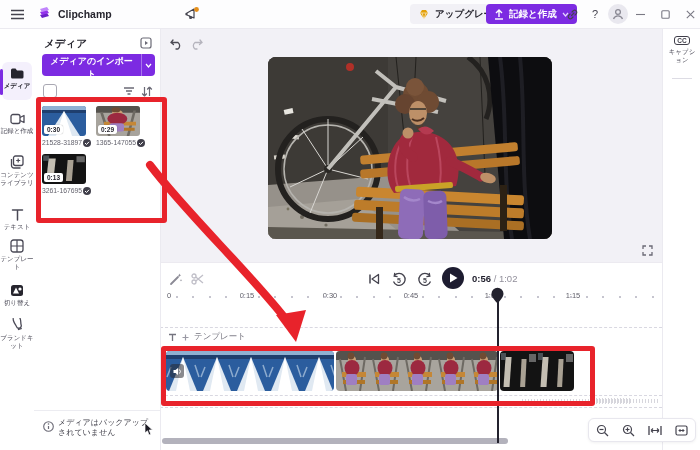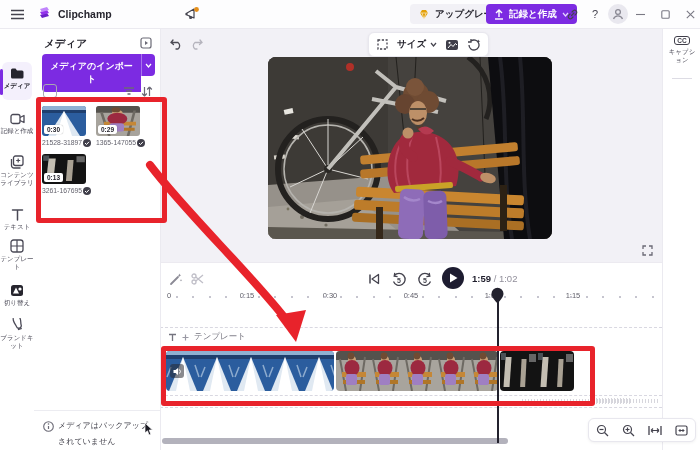--- a/index.html
+++ b/index.html
@@ -15,21 +15,21 @@
   #export-btn{left:486px;top:4px;height:20px;padding:0 8px;background:#7c2be2;color:#fff;font-size:9.5px;font-weight:700;gap:5px;cursor:pointer;}
   
   #rail{left:0;top:28px;width:34px;height:422px;background:#fff;border-right:1px solid #ebeaf0;z-index:4;}
   .rail-item{position:absolute;left:0;width:34px;display:flex;flex-direction:column;align-items:center;gap:2px;cursor:pointer;}
   .rail-label{font-size:6.5px;line-height:7.5px;color:#4a4956;text-align:center;width:34px;}
   .rail-item.active .rail-label{color:#26252e;font-weight:700;}
   .active-bg{position:absolute;left:2px;top:-5px;width:30px;height:38px;background:#f4f0fc;border-radius:6px;z-index:-1;}
   .active-bar{position:absolute;left:0;top:0;width:3px;height:26px;background:#7c2be2;border-radius:2px;}
   
   #media-panel{left:34px;top:28px;width:126px;height:422px;background:#fff;border-right:1px solid #ebeaf0;z-index:4;}
-  #import-btn{left:8px;top:26px;width:99px;height:38px;background:#7c2be2;color:#fff;border:none;border-radius:4px 0 0 4px;font-size:9px;font-weight:700;cursor:pointer;font-family:inherit;}
+  #import-btn{left:8px;top:26px;width:99px;height:22px;background:#7c2be2;color:#fff;border:none;border-radius:4px 0 0 4px;font-size:9px;font-weight:700;cursor:pointer;font-family:inherit;}
   #import-chevron{left:107px;top:26px;width:13px;height:22px;background:#7c2be2;border-left:1px solid rgba(255,255,255,.35);border-radius:0 4px 4px 0;cursor:pointer;}
   .thumb{position:absolute;width:44px;height:30px;border-radius:3px;overflow:hidden;cursor:pointer;}
   .dur{position:absolute;left:2px;bottom:2px;background:#fff;border-radius:2px;font-size:6.5px;font-weight:700;padding:1px 3px;color:#26252e;box-shadow:0 0 1px rgba(0,0,0,.4);}
   .fname{position:absolute;font-size:6.8px;color:#63626d;width:40px;white-space:nowrap;overflow:hidden;}
   .checkmark{position:absolute;width:8px;height:8px;}
   
   #stage{left:160px;top:28px;width:502px;height:234px;background:#f2f1f6;}
   #canvas{left:268px;top:57px;width:284px;height:182px;border-radius:8px;overflow:hidden;background:#44423f;cursor:pointer;}
   #size-toolbar{left:368px;top:32px;height:23px;background:#fff;border:1px solid #e8e7ee;border-radius:6px;box-shadow:0 1px 3px rgba(0,0,0,.07);display:flex;align-items:center;padding:0 7px;gap:8px;z-index:6;}
   
@@ -272,60 +272,39 @@
         <circle cx="4" cy="4" r="4" fill="#3f3e49"></circle>
         <path d="M2 4 L3.5 5.5 L6 2.8" stroke="#fff" stroke-width="1" fill="none"></path>
       </svg>
 
     <div class="abs" style="left:0;top:382px;width:126px;border-top:1px solid #ececf1"></div>
     <svg class="abs" style="left:9px;top:393px" width="11" height="11" viewBox="0 0 11 11">
         <circle cx="5.5" cy="5.5" r="4.8" fill="none" stroke="#6b6a76" stroke-width="1.1"></circle>
         <path d="M5.5 5 v3" stroke="#6b6a76" stroke-width="1.2"></path>
         <circle cx="5.5" cy="3" r=".8" fill="#6b6a76"></circle>
       </svg>
-    <div class="abs" style="left:24px;top:390px;width:92px;font-size:8px;line-height:16px;color:#43424c">メディアはバックアップされていません</div>
+    <div class="abs" style="left:24px;top:390px;width:92px;font-size:8px;line-height:10px;color:#43424c">メディアはバックアップされていません</div>
     <svg class="abs" style="left:110px;top:395px" width="10" height="13" viewBox="0 0 10 13">
         <polygon points="1,0 1,10 3.5,7.8 5,12 6.8,11.2 5.2,7 8.5,7" fill="#1c1b24" stroke="#fff" stroke-width=".7"></polygon>
       </svg>
   </div>
 
   <div id="stage" class="abs">
     <div class="abs ico" style="left:8px;top:8px;width:16px;height:16px;cursor:pointer">
       <svg width="13" height="12" viewBox="0 0 13 12">
           <path d="M3 2 L1 4.5 L3.5 6.5 M1 4.5 h7 a4 4 0 0 1 0 6.5 h-2" fill="none" stroke="#4c4b55" stroke-width="1.3" stroke-linecap="round"></path>
         </svg>
     </div>
     <div class="abs ico" style="left:28px;top:8px;width:16px;height:16px;cursor:pointer">
       <svg width="13" height="12" viewBox="0 0 13 12">
           <path d="M10 2 L12 4.5 L9.5 6.5 M12 4.5 h-7 a4 4 0 0 0 0 6.5 h2" fill="none" stroke="#b5b4bd" stroke-width="1.3" stroke-linecap="round"></path>
         </svg>
     </div>
   </div>
 
-  <div id="size-toolbar" class="abs">
-    <svg width="13" height="13" viewBox="0 0 13 13" class="tbtn">
-        <rect x="2" y="2" width="9" height="9" fill="none" stroke="#44434e" stroke-width="1.3" stroke-dasharray="2.2 1.6"></rect>
-      </svg>
-    <div style="display:flex;align-items:center;gap:4px;cursor:pointer">
-      <span style="font-size:9.5px;font-weight:700">サイズ</span>
-      <svg width="7" height="5" viewBox="0 0 7 5">
-          <path d="M1 1 L3.5 4 L6 1" stroke="#44434e" stroke-width="1.2" fill="none"></path>
-        </svg>
-    </div>
-    <svg width="14" height="12" viewBox="0 0 14 12" class="tbtn">
-        <rect x="1" y="1" width="12" height="10" rx="2" fill="#3f3e49"></rect>
-        <path d="M3 9 L6 5.5 L8 7.5 L10.5 4.5 L12 6" stroke="#fff" stroke-width="1" fill="none"></path>
-        <circle cx="4.5" cy="3.8" r="1" fill="#fff"></circle>
-      </svg>
-    <svg width="14" height="13" viewBox="0 0 14 13" class="tbtn">
-        <path d="M2 7 a5 5 0 1 0 2-4" fill="none" stroke="#44434e" stroke-width="1.3"></path>
-        <path d="M4 1 v3 h-3" fill="none" stroke="#44434e" stroke-width="1.3"></path>
-        <path d="M11.5 1.5 l.5 1.3 1.3.5 -1.3.5 -.5 1.3 -.5 -1.3 -1.3 -.5 1.3 -.5 Z" fill="#44434e"></path>
-      </svg>
-  </div>
 
   <div id="canvas" class="abs">
     <svg width="284" height="182" viewBox="0 0 284 182">
       <rect width="284" height="182" fill="#45423e"></rect>
       <rect width="120" height="182" fill="#3d3a36"></rect>
       <rect x="16" y="52" width="9" height="5" fill="#e8e6e0" transform="rotate(-12 20 54)"></rect>
       <rect x="24" y="78" width="7" height="4" fill="#ddd9d2" transform="rotate(8 27 80)"></rect>
       <rect x="6" y="98" width="11" height="4" fill="#d5d1c8" transform="rotate(-5 11 100)"></rect>
       <polygon points="0,128 130,118 200,182 0,182" fill="#96918a"></polygon>
       <polygon points="0,150 90,142 140,182 0,182" fill="#a5a098"></polygon>
@@ -430,21 +409,21 @@
           <path d="M12.2 .8 L12.8 4.2 L9.4 4.6" fill="none" stroke="#44434e" stroke-width="1.3"></path>
           <text x="8" y="11" font-size="7" font-weight="bold" fill="#44434e" text-anchor="middle">5</text>
         </svg>
     </div>
     <div class="abs ico tbtn" style="left:282px;top:4px;width:22px;height:22px;border-radius:50%;background:#1d1c30">
       <svg width="9" height="10" viewBox="0 0 9 10">
           <path d="M1 0.5 L8.5 5 L1 9.5 Z" fill="#fff"></path>
         </svg>
     </div>
     <div class="abs" style="left:312px;top:10px;font-size:9.5px">
-      <span style="font-weight:700;color:#1e1d2b">1:59</span>
+      <span style="font-weight:700;color:#1e1d2b">0:56</span>
       <span style="color:#918f9b">/</span>
       <span style="color:#918f9b">1:02</span>
     </div>
 
     <div class="abs" style="left:0;top:28px;width:502px;height:14px;cursor:pointer">
       <span class="ruler-lab" style="left:7px;transform:none">0</span>
       <span class="ruler-lab" style="left:87px">0:15</span>
       <span class="ruler-lab" style="left:170px">0:30</span>
       <span class="ruler-lab" style="left:251px">0:45</span>
       <span class="ruler-lab" style="left:332px">1:00</span>

